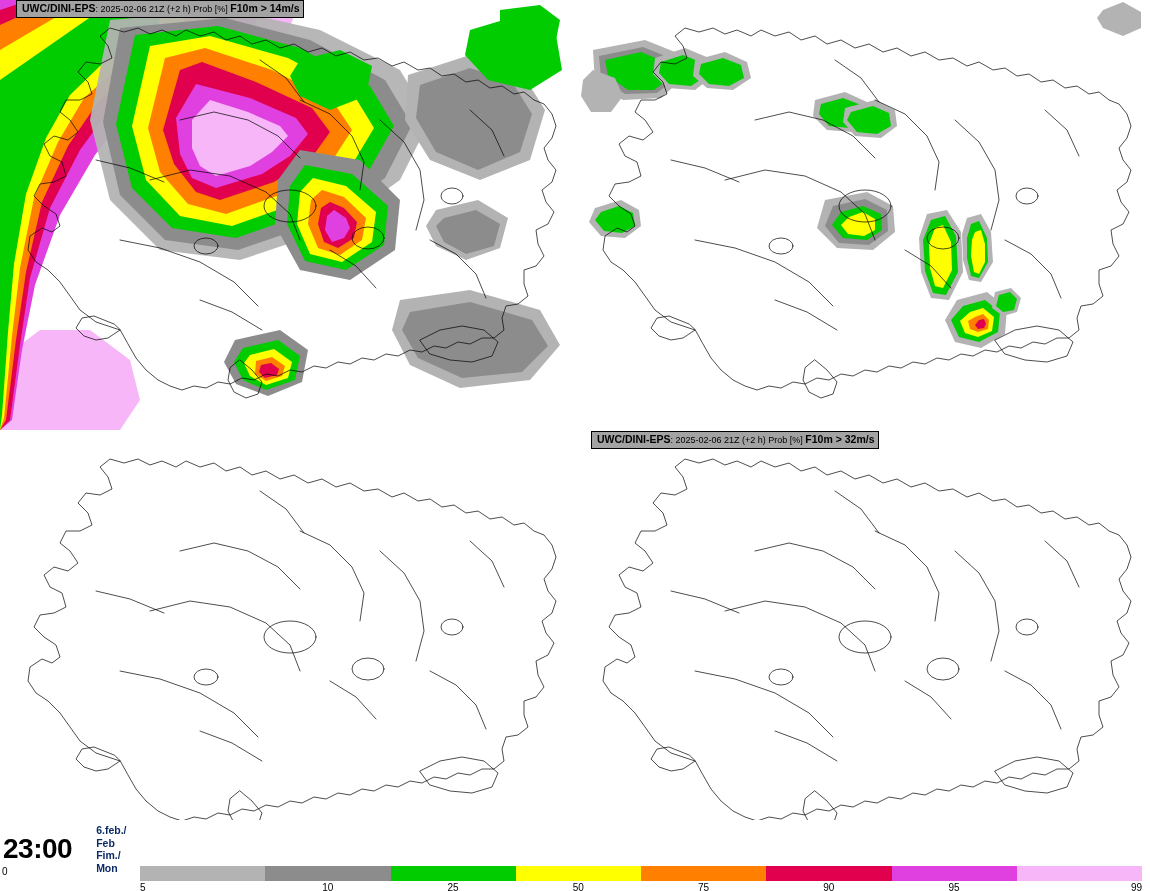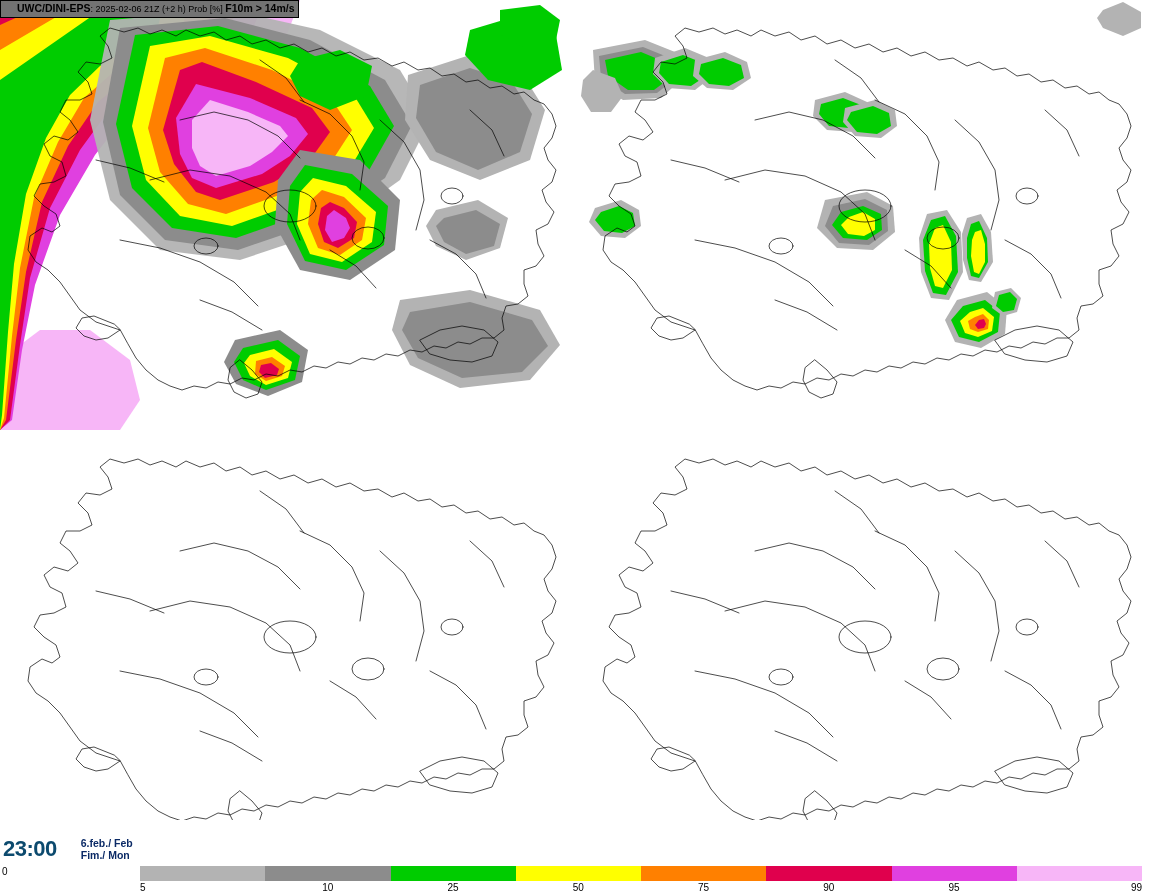--- a/index.html
+++ b/index.html
@@ -34,25 +34,25 @@
     position: absolute;
     left: 0; top: 0;
     width: 575px;
     height: 430px;
   }
   .map-canvas svg { display: block; width: 575px; height: 430px; }
 
   
   .panel-title {
     position: absolute;
-    left: 0;
+    left: 16px;
     top: 0;
-    background: #737373;
+    background: #a3a3a3;
     border: 1px solid #000000;
-    padding: 1px 3px 2px 16px;
+    padding: 1px 3px 2px 5px;
     font-size: 10px;
     line-height: 12px;
     white-space: nowrap;
     z-index: 5;
   }
   .panel-title .src   { font-weight: bold; font-size: 10.5px; }
   .panel-title .run   { font-weight: normal; font-size: 9px; }
   .panel-title .param { font-weight: bold; font-size: 10.5px; }
 
   
@@ -67,23 +67,23 @@
   #time-box {
     position: absolute;
     left: 0px;
     top: 9px;
     width: 135px;
     height: 40px;
     display: flex;
     align-items: center;
   }
   #clock {
-    font-size: 22px;
+    font-size: 28px;
     font-weight: bold;
-    color: #0c4a6e;
+    color: #000000;
     letter-spacing: -0.5px;
     padding-left: 3px;
   }
   #date-block {
     margin-left: 24px;
     font-size: 10.5px;
     line-height: 12.5px;
     font-weight: bold;
     color: #0b2a66;
   }
@@ -341,20 +341,23 @@
           <path d="M200,300 L232,312 L262,330"></path>
           <path d="M330,250 L356,266 L376,288"></path>
           <path d="M470,110 L492,130 L504,156"></path>
           <ellipse cx="290" cy="206" rx="26" ry="16"></ellipse>
           <ellipse cx="368" cy="238" rx="16" ry="11"></ellipse>
           <ellipse cx="206" cy="246" rx="12" ry="8"></ellipse>
           <ellipse cx="452" cy="196" rx="11" ry="8"></ellipse>
         </g>
       </svg>
     </div>
+    <div class="panel-title">
+      <span class="src">UWC/DINI-EPS</span><span class="run">: 2025-02-06 21Z (+2 h) Prob [%] </span><span class="param">F10m &gt; 32m/s</span>
+    </div>
   </div>
 
   <div id="bottom-bar">
     <div id="time-box">
       <div id="clock">23:00</div>
       <div id="date-block">
         <div>6.feb./ Feb</div>
         <div>Fim./ Mon</div>
       </div>
     </div>

